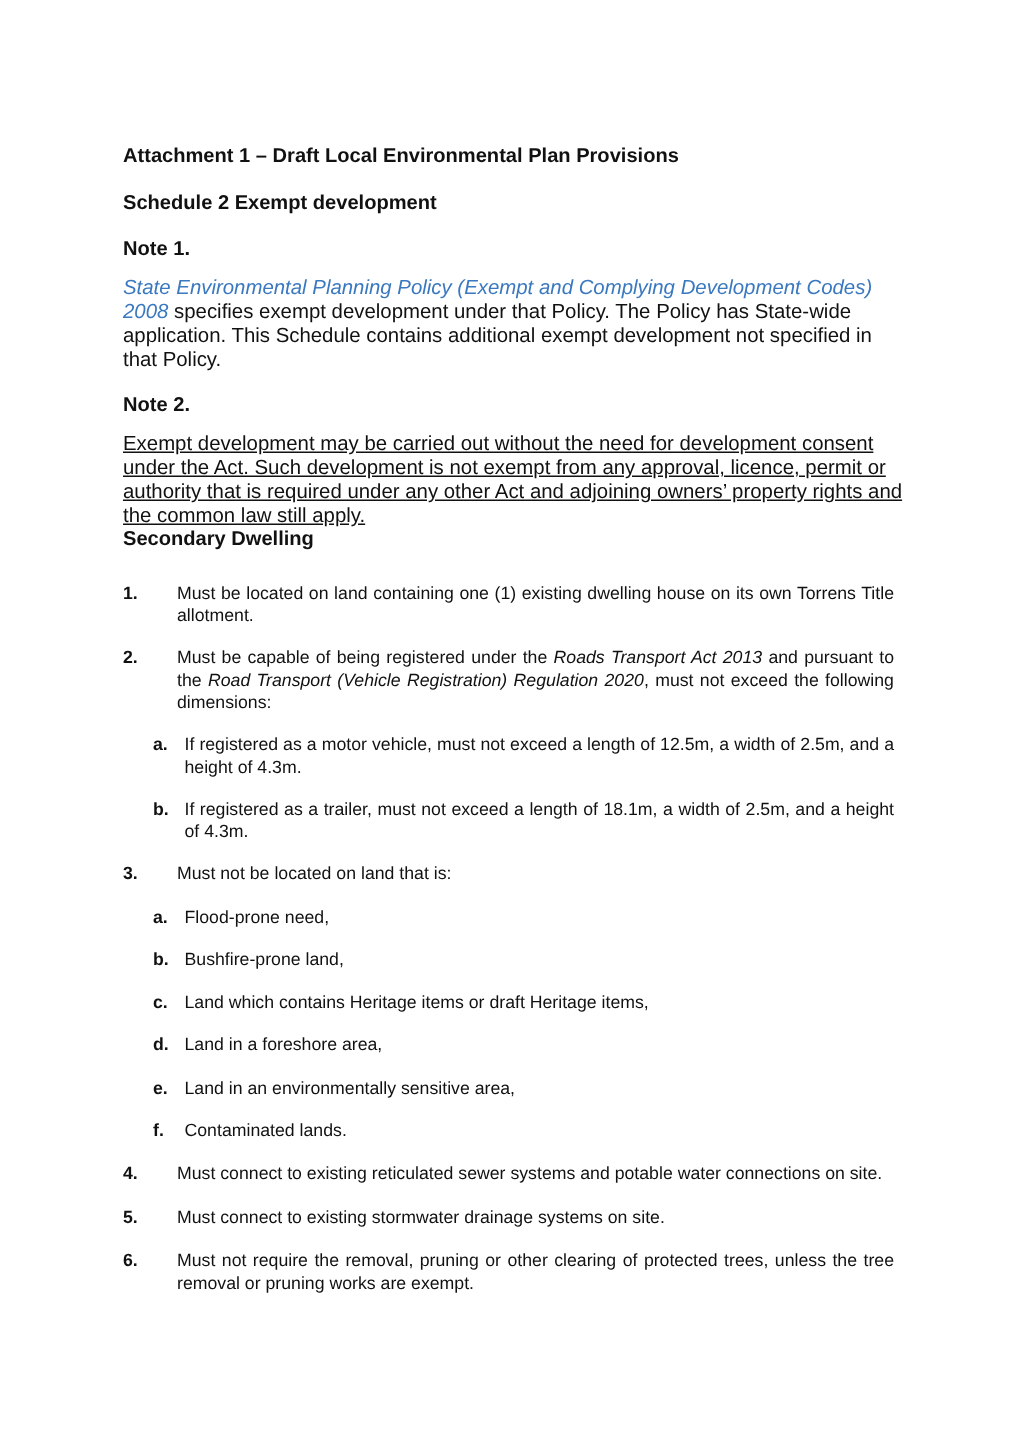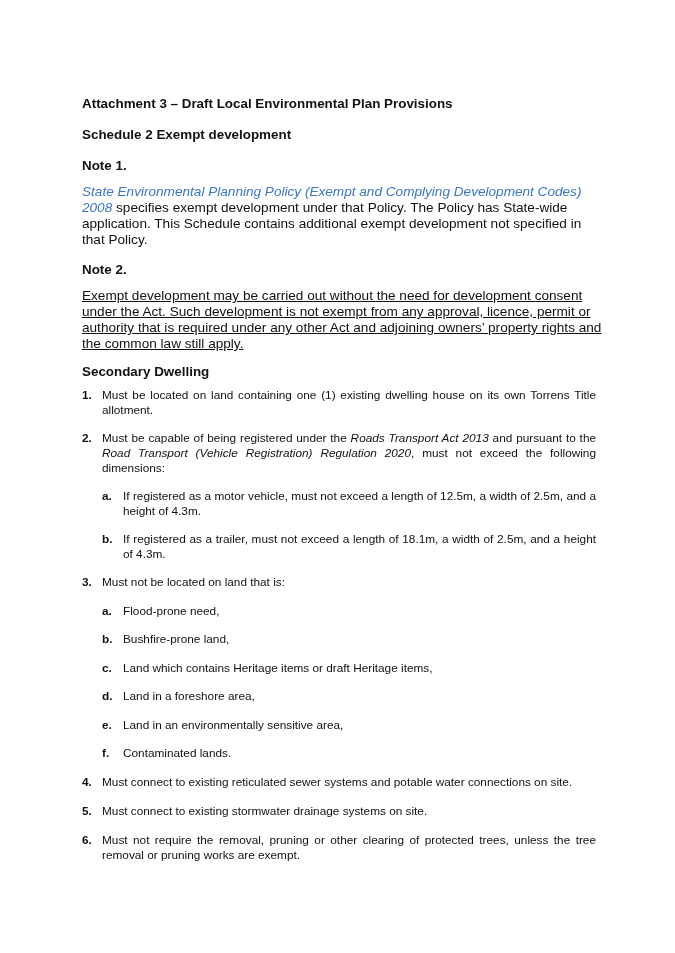--- a/index.html
+++ b/index.html
@@ -47,46 +47,46 @@
   .li .num {
     position: absolute;
     left: 0;
     top: 0;
     font-weight: bold;
   }
   .li .txt {
     display: block;
   }
   .lvl1 { left: 0; width: 514px; }
-  .lvl1 .txt { margin-left: 20px; }
+  .lvl1 .txt { margin-left: 36px; }
   .lvl2 { left: 20px; width: 494px; }
   .lvl2 .txt { margin-left: 21px; }
   .lvl1 .txt, .lvl2 .txt { text-align: justify; }
   i { font-style: italic; }
 </style>
 </head>
 <body>
 
 <div class="page">
 
-  <div class="h" style="top:96px;">Attachment 3 – Draft Local Environmental Plan Provisions</div>
+  <div class="h" style="top:96px;">Attachment 1 – Draft Local Environmental Plan Provisions</div>
 
   <div class="h" style="top:127px;">Schedule 2 Exempt development</div>
 
   <div class="h" style="top:158px;">Note 1.</div>
 
   <div class="para" style="top:184px;">
     <span class="link">State Environmental Planning Policy (Exempt and Complying Development Codes) 2008</span><span> specifies exempt development under that Policy. The Policy has State-wide application. This Schedule contains additional exempt development not specified in that Policy.</span>
   </div>
 
   <div class="h" style="top:262px;">Note 2.</div>
 
   <div class="para" style="top:288px;text-decoration:underline;">Exempt development may be carried out without the need for development consent under the Act. Such development is not exempt from any approval, licence, permit or authority that is required under any other Act and adjoining owners’ property rights and the common law still apply.</div>
 
-  <div class="h" style="top:364px;">Secondary Dwelling</div>
+  <div class="h" style="top:351px;">Secondary Dwelling</div>
 
   <div class="li lvl1" style="top:388px;">
     <span class="num">1.</span>
     <span class="txt">Must be located on land containing one (1) existing dwelling house on its own Torrens Title allotment.</span>
   </div>
 
   <div class="li lvl1" style="top:431px;">
     <span class="num">2.</span>
     <span class="txt"><span>Must be capable of being registered under the </span><i>Roads Transport Act 2013</i><span> and pursuant to the </span><i>Road Transport (Vehicle Registration) Regulation 2020</i><span>, must not exceed the following dimensions:</span></span>
   </div>

